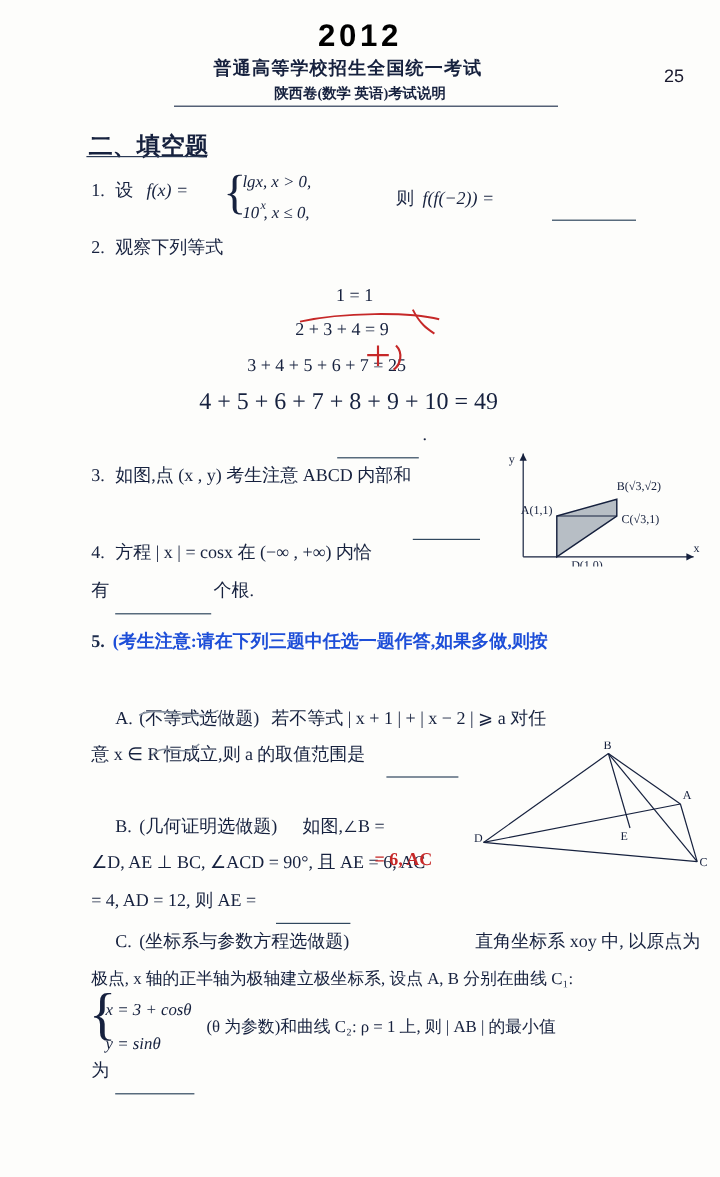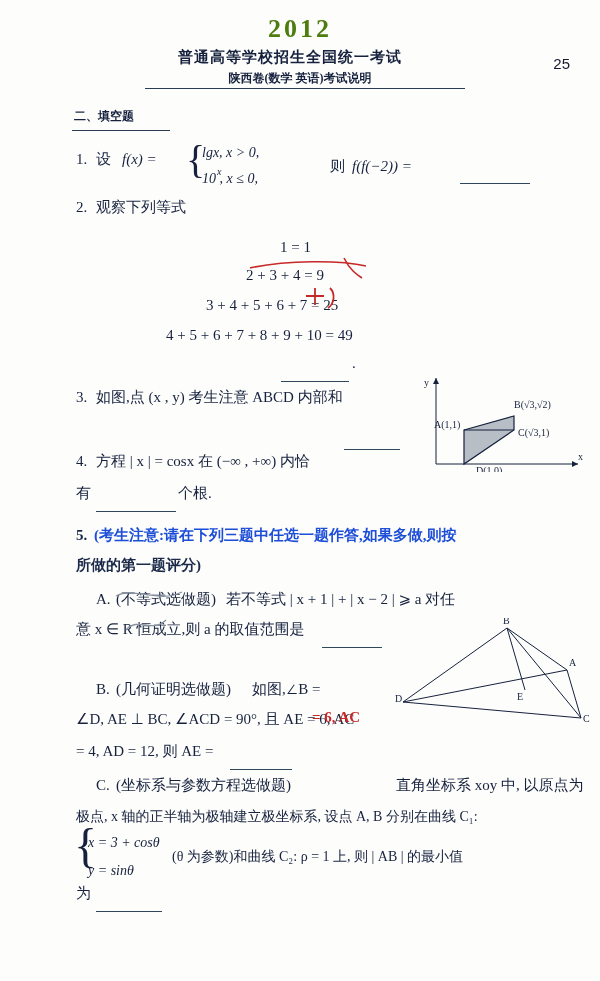--- a/index.html
+++ b/index.html
@@ -22,24 +22,24 @@
     background: #fdfdfb;
   }
 
   
   .year-watermark {
     position: absolute;
     top: 14px;
     left: 0;
     width: 600px;
     text-align: center;
-    font-family: Liberation Serif, serif;
+    font-family: Liberation Sans, sans-serif;
     font-size: 26px;
     font-weight: bold;
-    color: #4d7c0f;
+    color: #000000;
     letter-spacing: 3px;
   }
   .header-title {
     position: absolute;
     top: 48px;
     left: 0;
     width: 580px;
     text-align: center;
     font-size: 15px;
     font-weight: bold;
@@ -77,21 +77,21 @@
     position: absolute;
     font-size: 15px;
     line-height: 22px;
     color: #16213e;
     white-space: nowrap;
   }
   .sect-title {
     position: absolute;
     left: 74px;
     top: 108px;
-    font-size: 12px;
+    font-size: 20px;
     font-weight: bold;
     color: #16213e;
   }
   .sect-underline {
     position: absolute;
     left: 72px;
     top: 130px;
     width: 98px;
     border-top: 1.3px solid #2b3a55;
   }
@@ -167,21 +167,21 @@
   <div class="blk" style="left:330px; top:155px;">则</div>
   <div class="blk it" style="left:352px; top:155px;">f(f(−2)) =</div>
   <div class="blank" style="position:absolute; left:460px; top:170px; width:70px;"></div>
 
   <div class="blk" style="left:76px; top:196px;">2.</div>
   <div class="blk" style="left:96px; top:196px;">观察下列等式</div>
 
   <div class="blk" style="left:280px; top:236px; font-size:15px;">1 = 1</div>
   <div class="blk" style="left:246px; top:264px; font-size:15px;">2 + 3 + 4 = 9</div>
   <div class="blk" style="left:206px; top:294px; font-size:15px;">3 + 4 + 5 + 6 + 7 = 25</div>
-  <div class="blk" style="left:166px; top:324px; font-size:15px;">4 + 5 + 6 + 7 + 8 + 9 + 10 = 49</div>
+  <div class="blk" style="left:166px; top:324px; font-size:20px;">4 + 5 + 6 + 7 + 8 + 9 + 10 = 49</div>
 
   <svg class="scribble" style="left:246px; top:252px;" width="160" height="34">
     <path d="M4 16 C 40 8, 95 8, 120 14" stroke="#c62828" stroke-width="1.6" fill="none"></path>
     <path d="M98 6 C 104 18, 110 22, 116 26" stroke="#c62828" stroke-width="1.6" fill="none"></path>
   </svg>
   <svg class="scribble" style="left:206px; top:282px;" width="230" height="34">
     <path d="M100 14 l 18 0 M109 6 l 0 17" stroke="#c62828" stroke-width="1.8" fill="none"></path>
     <path d="M124 6 c 6 6, 4 16, -2 20" stroke="#c62828" stroke-width="1.8" fill="none"></path>
   </svg>
 
@@ -210,21 +210,20 @@
   </svg>
 
   <div class="blk" style="left:76px; top:450px;">4.</div>
   <div class="blk" style="left:96px; top:450px;">方程 | x | = cosx 在 (−∞ , +∞) 内恰</div>
   <div class="blk" style="left:76px; top:482px;">有</div>
   <div class="blank" style="position:absolute; left:96px; top:498px; width:80px;"></div>
   <div class="blk" style="left:178px; top:482px;">个根.</div>
 
   <div class="blk bold" style="left:76px; top:524px; color:#1b2a4a;">5.</div>
   <div class="blk bold" style="left:94px; top:524px; color:#1d4ed8;">(考生注意:请在下列三题中任选一题作答,如果多做,则按</div>
-  <div class="blk bold" style="left:76px; top:554px; color:#1b2a4a;">所做的第一题评分)</div>
 
   <div class="blk" style="left:96px; top:588px;">A.</div>
   <div class="blk" style="left:116px; top:588px;">(不等式选做题)</div>
   <div class="blk" style="left:226px; top:588px;">若不等式 | x + 1 | + | x − 2 | ⩾ a 对任</div>
   <div class="blk" style="left:76px; top:618px;">意 x ∈ R 恒成立,则 a 的取值范围是</div>
   <div class="blank" style="position:absolute; left:322px; top:634px; width:60px;"></div>
 
   <svg class="scribble" style="left:112px; top:582px;" width="90" height="24">
     <path d="M4 14 C 22 4, 46 22, 70 10" stroke="#8892a0" stroke-width="1.3" fill="none"></path>
   </svg>

